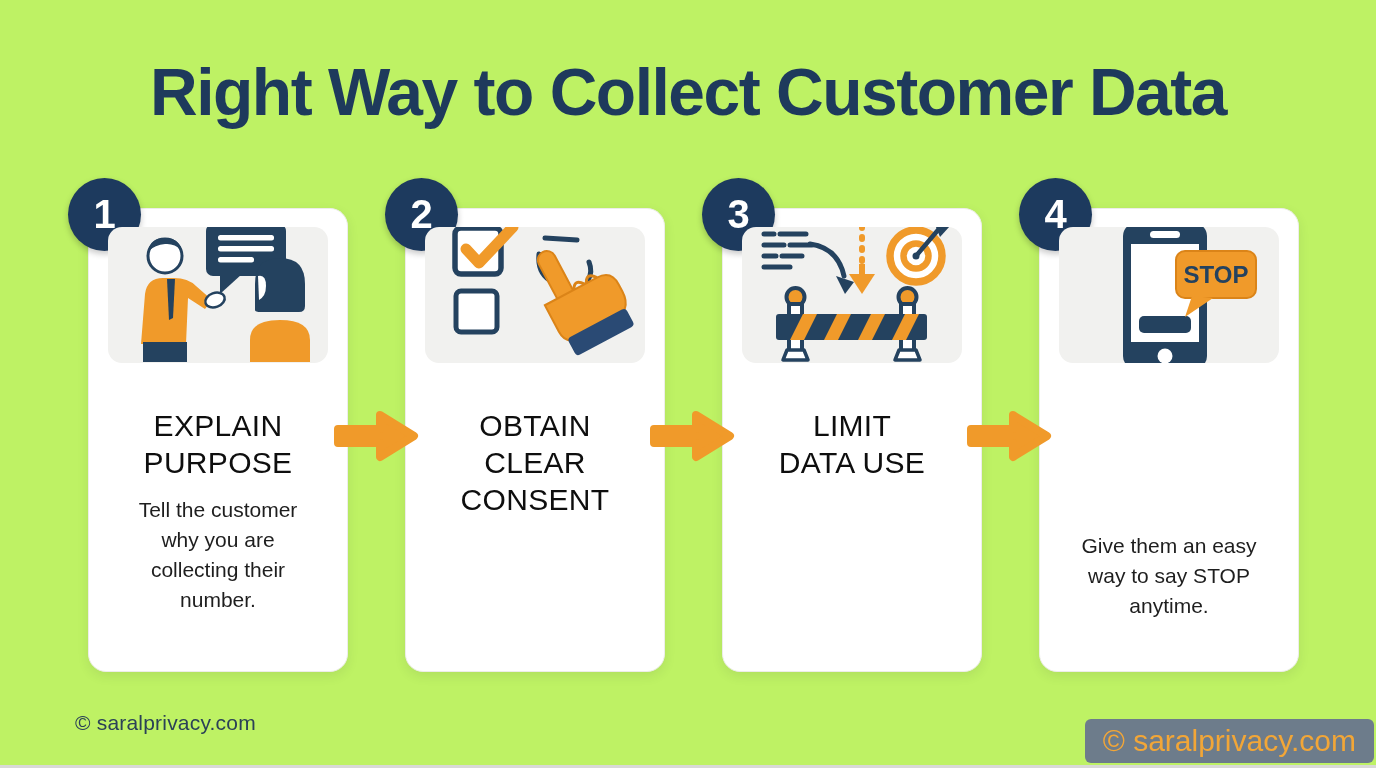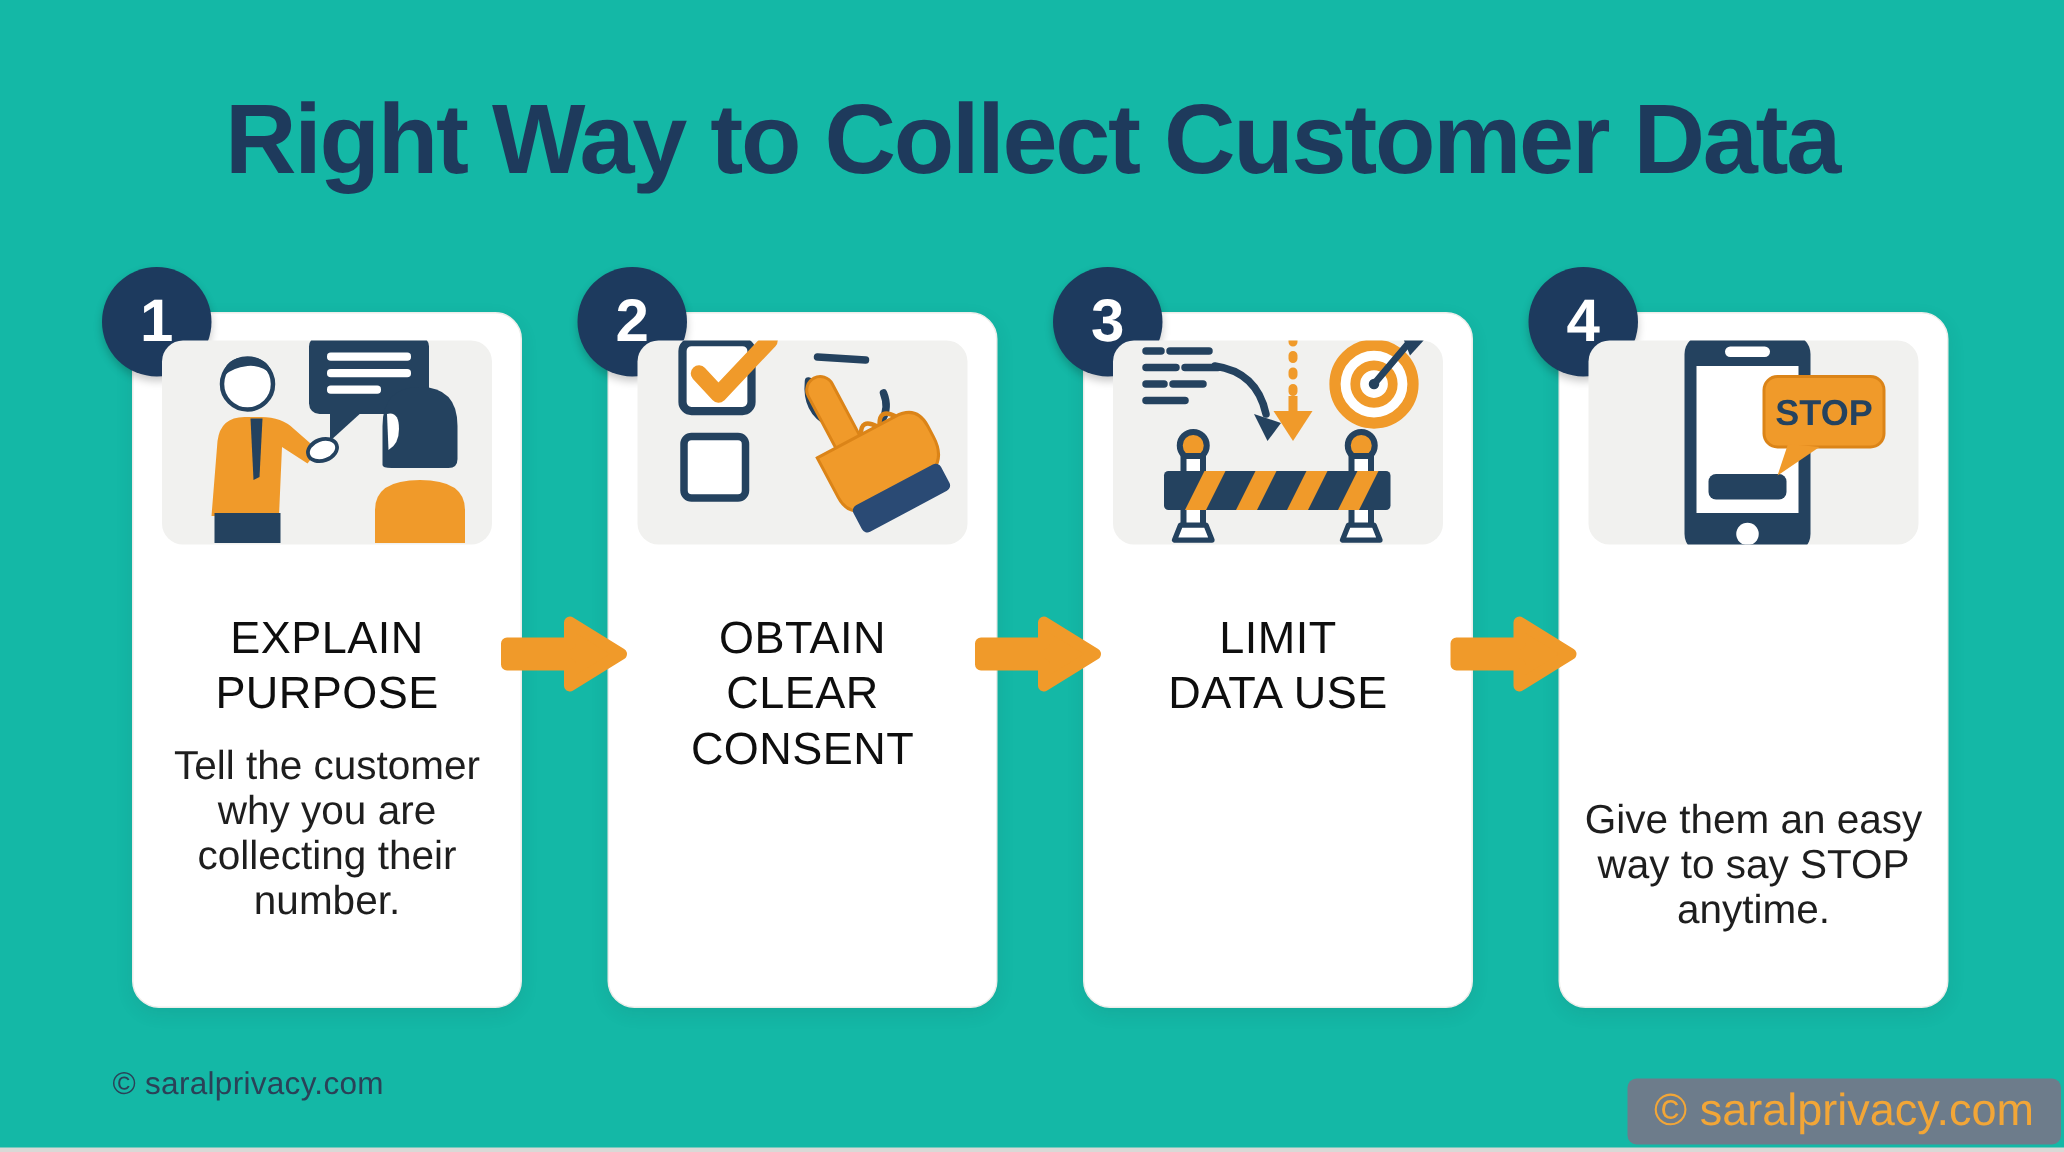--- a/index.html
+++ b/index.html
@@ -1,18 +1,18 @@
 <!DOCTYPE html>
 <html><head>
 <meta charset="utf-8">
 <style>
   html,body{margin:0;padding:0;background:#e9e9e9;}
   .canvas{
     position:relative;width:1376px;height:768px;margin:0 auto;
-    background:#14b8a6;overflow:hidden;
+    background:#bef264;overflow:hidden;
     font-family:"Liberation Sans",sans-serif;
   }
   .title{
     position:absolute;left:0;right:0;top:58px;margin:0;
     text-align:center;font-size:66px;line-height:1.05;font-weight:800;
     color:#1E3A5C;letter-spacing:-1.5px;
   }
   .card{
     position:absolute;top:208px;width:258px;height:462px;
     background:#FFFFFF;border:1px solid #EDEDEA;border-radius:18px;
@@ -30,21 +30,21 @@
     display:flex;align-items:center;justify-content:center;overflow:hidden;
   }
   .tile svg{width:220px;height:155px;display:block;}
   .heading{
     position:absolute;left:6px;right:6px;top:198px;margin:0;text-align:center;
     font-size:30px;line-height:37px;font-weight:400;color:#0E0E0E;
     white-space:pre-line;letter-spacing:0.3px;
   }
   .body-text{
     position:absolute;left:5px;right:5px;margin:0;text-align:center;
-    font-size:27px;line-height:30px;color:#1E1E1E;white-space:pre-line;
+    font-size:21px;line-height:30px;color:#1E1E1E;white-space:pre-line;
   }
   .body-2{top:286px}  
   .body-3{top:322px}  
   .arrow{position:absolute;top:404px;width:88px;height:64px;}
   .a1{left:332px}.a2{left:648px}.a3{left:965px}
   .footer-left{
     position:absolute;left:75px;top:711px;
     font-size:21px;color:#2B4157;letter-spacing:0.2px;
   }
   .footer-right{

